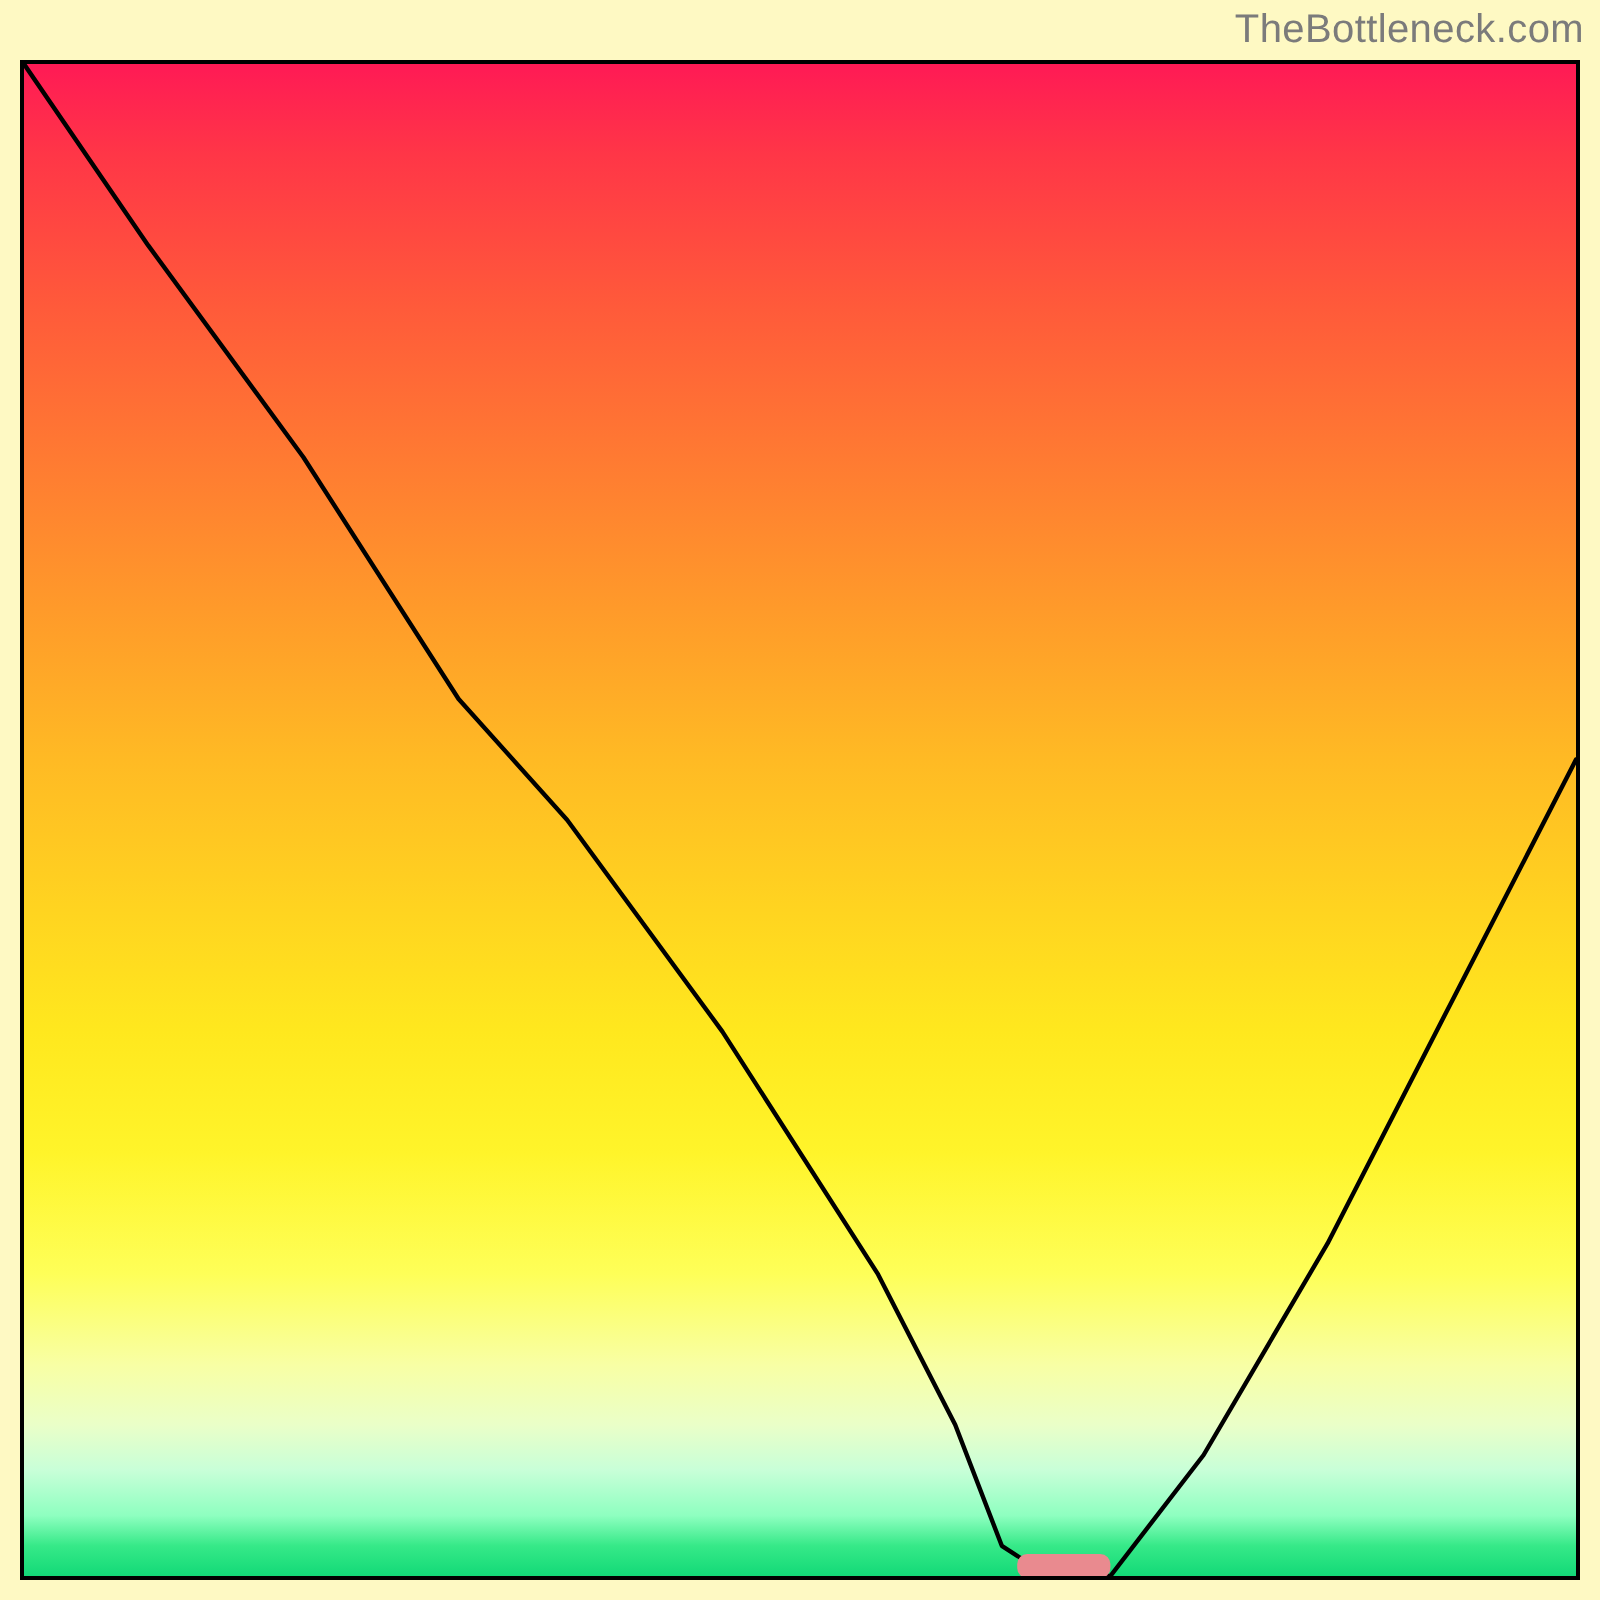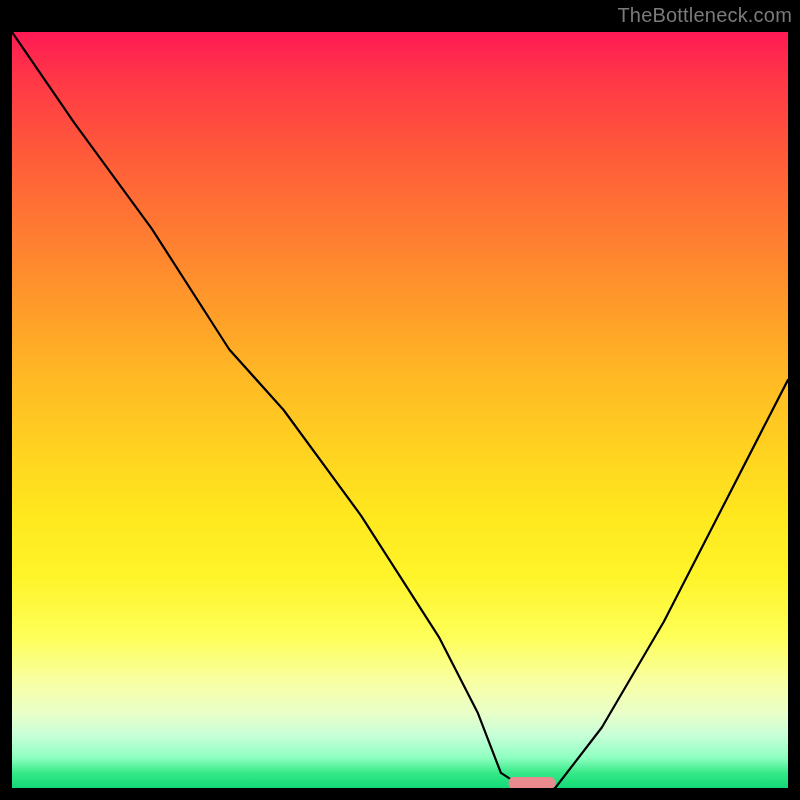--- a/index.html
+++ b/index.html
@@ -7,21 +7,21 @@
     padding: 0;
     width: 800px;
     height: 800px;
     overflow: hidden;
     font-family: Arial, Helvetica, sans-serif;
   }
   .chart-container {
     position: relative;
     width: 800px;
     height: 800px;
-    background: #000000;
+    background: #fef9c3;
   }
   .plot-area {
     position: absolute;
     left: 10px;
     top: 30px;
     width: 780px;
     height: 760px;
     border: 2px solid #000;
     box-sizing: border-box;
     overflow: hidden;

